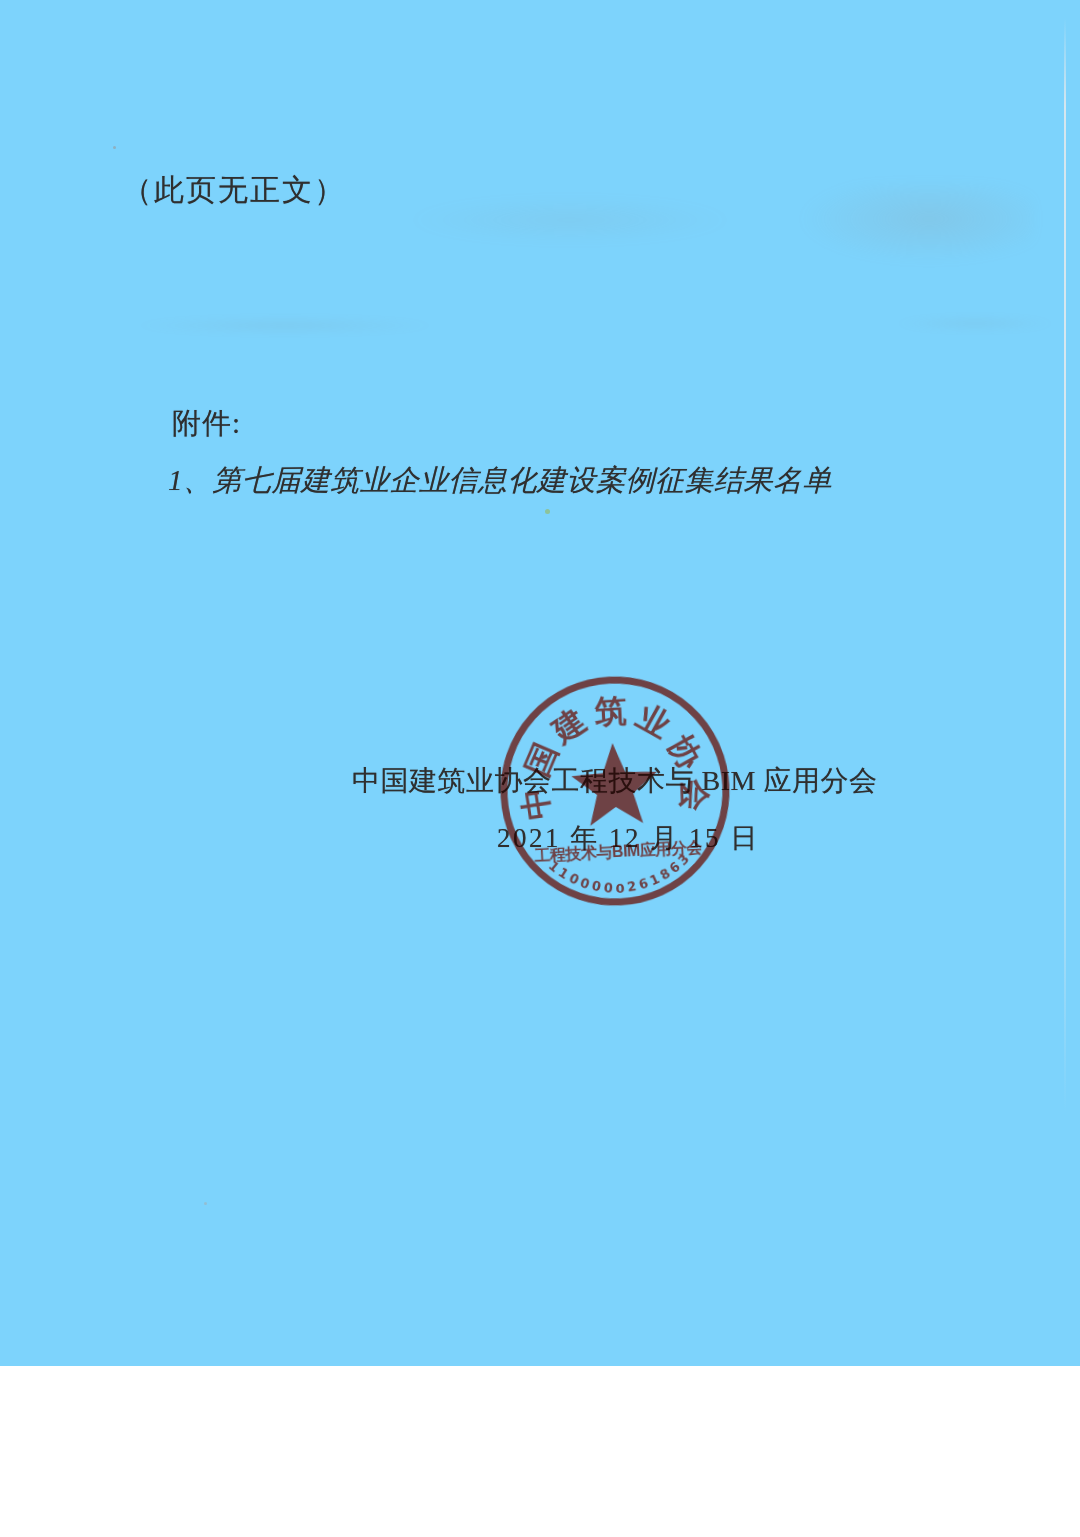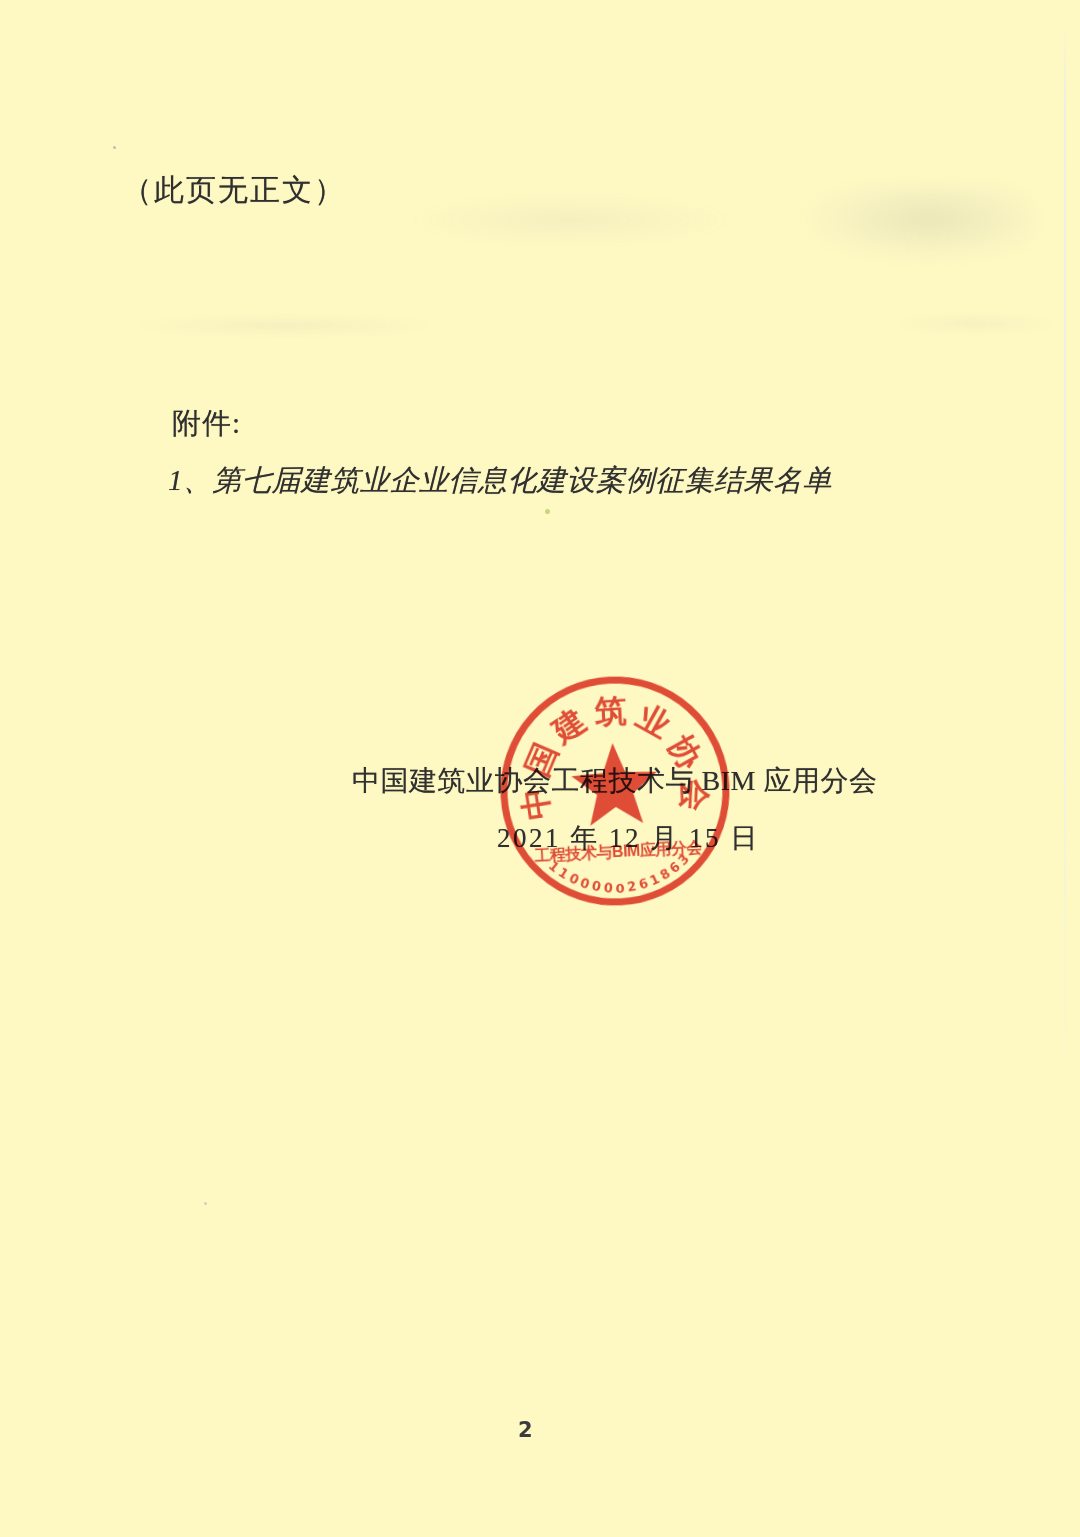--- a/index.html
+++ b/index.html
@@ -1,17 +1,17 @@
 <!DOCTYPE html>
 <html><head>
 <meta charset="utf-8">
 <style>
   html,body{margin:0;padding:0;background:#ffffff;}
   .page{
-    position:relative;width:1080px;height:1537px;background:#fef9c3;overflow:hidden;
+    position:relative;width:1080px;height:1366px;background:#7dd3fc;overflow:hidden;
     font-family:"Liberation Serif","DejaVu Serif",serif;color:#2f2f2f;
   }
   .txt{position:absolute;white-space:nowrap;text-shadow:0 0 0.7px rgba(50,50,50,0.55);}
   .note{left:122px;top:170px;font-size:30px;letter-spacing:2px;}
   .attach-label{left:172px;top:404px;font-size:29px;letter-spacing:1px;text-align:center;}
   .attach-item{left:168px;top:461px;font-size:29px;letter-spacing:0.5px;font-style:italic;}
   .sig-org{left:352px;top:762px;font-size:28px;letter-spacing:0.5px;z-index:1;}
   .sig-date{left:497px;top:820px;font-size:27px;letter-spacing:2.5px;z-index:1;}
   .page-num{left:518px;top:1418px;font-size:21px;font-weight:600;color:#3c3c3c;
     font-family:"DejaVu Sans","Liberation Sans",sans-serif;text-shadow:none;}

